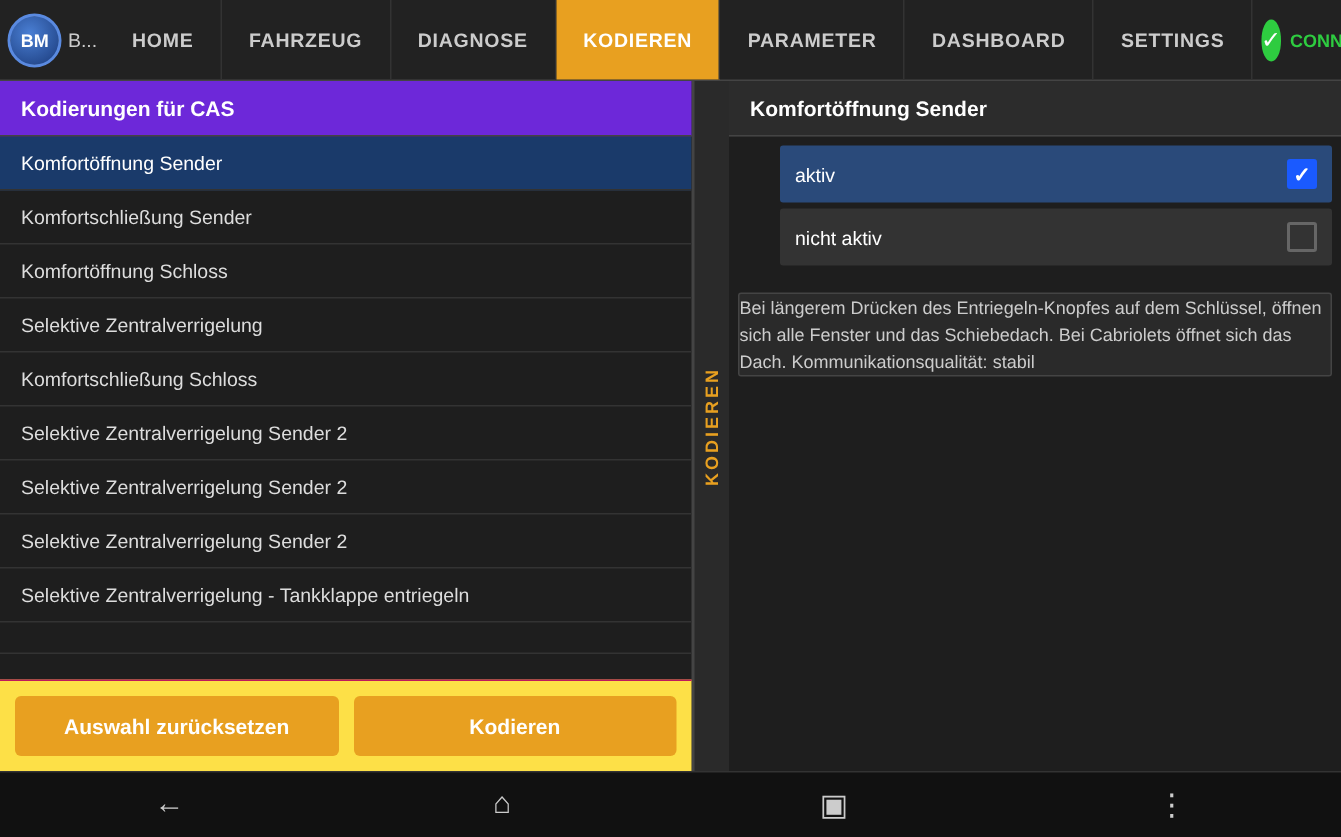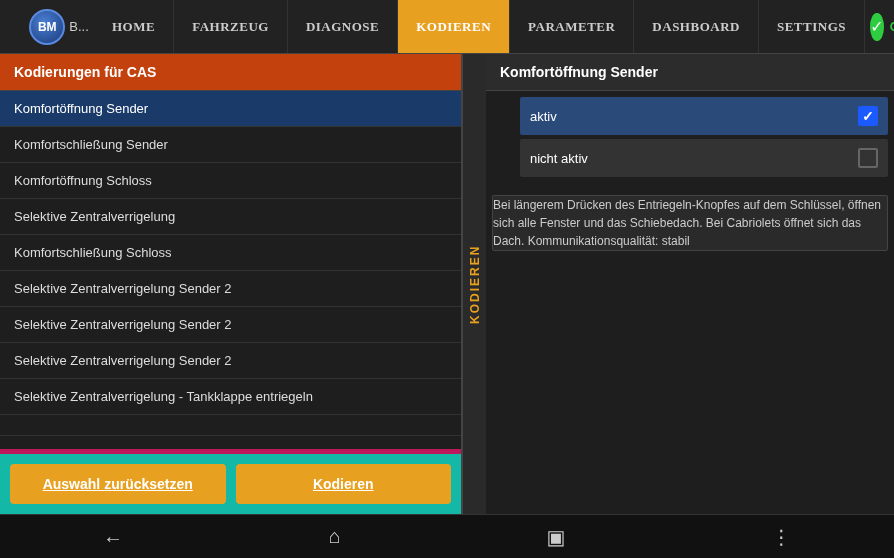--- a/index.html
+++ b/index.html
@@ -12,21 +12,20 @@
       color: #fff;
     }
 
     
     .top-nav {
       display: flex;
       align-items: center;
       background: #222;
       height: 54px;
       border-bottom: 1px solid #444;
-      padding-left: 24px;
     }
     .nav-logo {
       width: 70px;
       display: flex;
       align-items: center;
       justify-content: center;
       gap: 4px;
       padding: 0 8px;
       flex-shrink: 0;
     }
@@ -59,21 +58,20 @@
       justify-content: flex-end;
       padding: 0 18px;
       font-size: 13px;
       font-weight: bold;
       color: #ccc;
       cursor: pointer;
       border-right: 1px solid #333;
       height: 100%;
       text-transform: uppercase;
       letter-spacing: 0.5px;
-      font-family: Liberation Serif, serif;
     }
     .nav-item.active {
       background: #e8a020;
       color: #fff;
     }
     .nav-connected {
       display: flex;
       align-items: center;
       gap: 6px;
       padding: 0 12px;
@@ -123,21 +121,21 @@
 
     
     .left-panel {
       width: 462px;
       background: #1e1e1e;
       display: flex;
       flex-direction: column;
       border-right: 1px solid #444;
     }
     .left-panel-header {
-      background: #c2410c;
+      background: #6d28d9;
       padding: 10px 14px;
       font-size: 14px;
       font-weight: bold;
       color: #fff;
       border-bottom: 1px solid #444;
     }
     .list-items {
       flex: 1;
       overflow-y: auto;
     }
@@ -149,24 +147,23 @@
       cursor: pointer;
     }
     .list-item.selected {
       background: #1a3a6a;
       color: #fff;
     }
     .left-panel-buttons {
       display: flex;
       gap: 0;
       padding: 10px;
-      background: #14b8a6;
-      border-top: 5px solid #be185d;
+      background: #fde047;
+      border-top: 1px solid #be185d;
       gap: 10px;
-      text-decoration: underline;
     }
     .btn-reset, .btn-kodieren {
       flex: 1;
       padding: 12px;
       font-size: 14px;
       font-weight: bold;
       border: none;
       border-radius: 4px;
       cursor: pointer;
       text-align: center;

